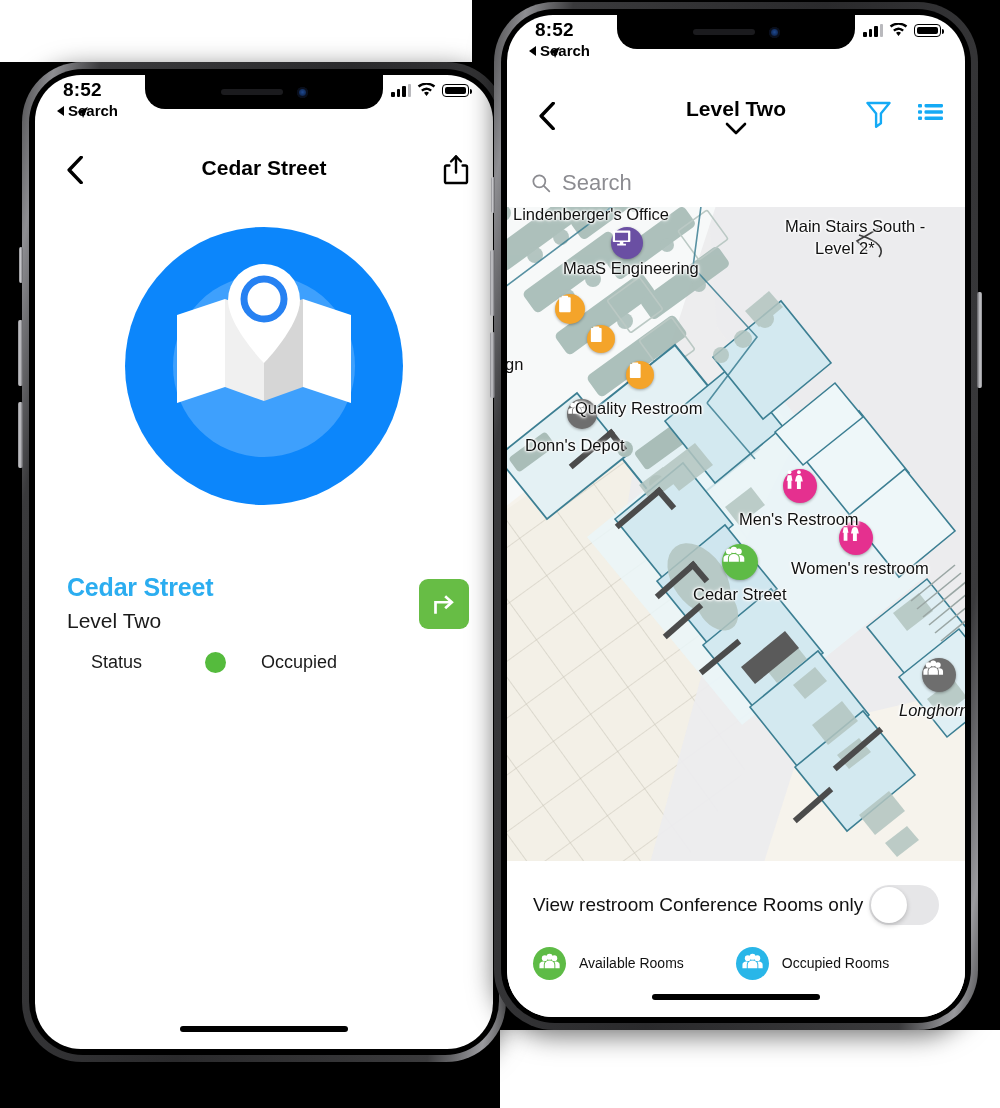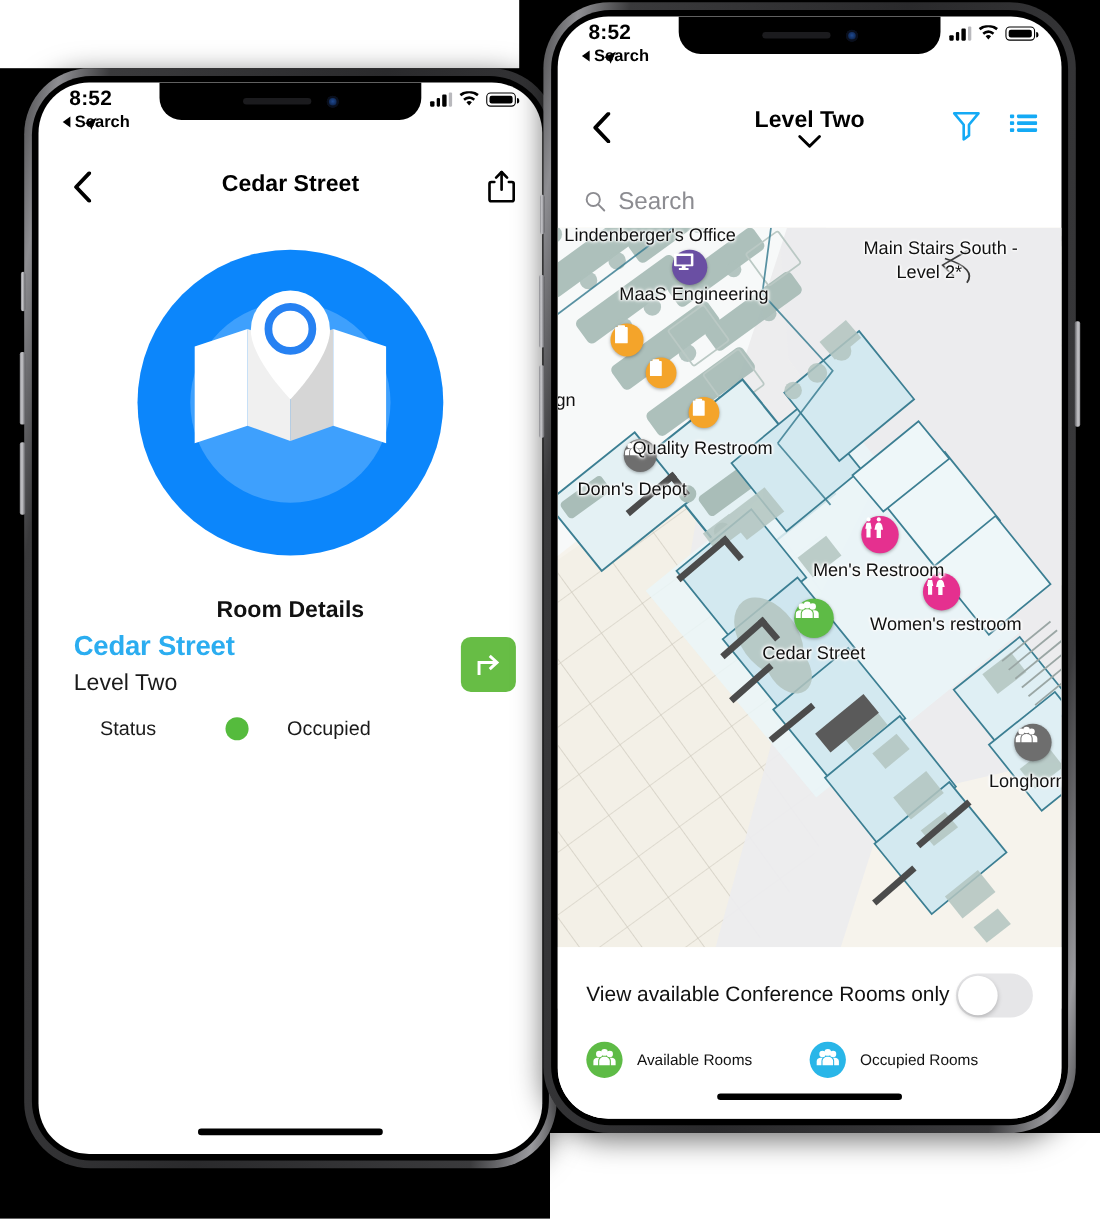--- a/index.html
+++ b/index.html
@@ -216,21 +216,20 @@
             <path d="M52 88 L100 72 L100 160 L52 176 Z" fill="#ffffff"></path>
             <path d="M100 72 L139 86 L139 174 L100 160 Z" fill="#f0f0f0"></path>
             <path d="M139 86 L178 72 L178 160 L139 174 Z" fill="#d6d6d6"></path>
             <path d="M178 72 L226 88 L226 176 L178 160 Z" fill="#ffffff"></path>
             <path d="M139 37a36 36 0 00-36 36c0 26 36 63 36 63s36-37 36-63a36 36 0 00-36-36z" fill="#ffffff"></path>
             <circle cx="139" cy="72" r="20" fill="none" stroke="#2681f2" stroke-width="7"></circle>
           </svg>
         </div>
       </div>
 
-      <div class="section-title" style="top:468px;">Room Details</div>
 
       <div class="room-name" style="left:32px;top:498px;">Cedar Street</div>
       <div class="room-level" style="left:32px;top:534px;">Level Two</div>
 
       <div class="nav-go-btn" style="right:24px;top:504px;">
         <svg viewBox="0 0 24 24">
           <path d="M4 19V10h13" fill="none" stroke="#fff" stroke-width="2.4" stroke-linecap="square" stroke-linejoin="miter"></path>
           <path d="M13.5 5.5L18.5 10l-5 4.5" fill="none" stroke="#fff" stroke-width="2.4" stroke-linecap="square" stroke-linejoin="miter"></path>
         </svg>
       </div>
@@ -554,26 +553,26 @@
         <div class="map-label" style="left:6px;top:-2px;">Lindenberger's Office</div>
         <div class="map-label" style="left:278px;top:10px;">Main Stairs South -</div>
         <div class="map-label" style="left:308px;top:32px;">Level 2*</div>
         <div class="map-label" style="left:56px;top:52px;">MaaS Engineering</div>
         <div class="map-label" style="left:-2px;top:148px;">gn</div>
         <div class="map-label" style="left:68px;top:192px;">Quality Restroom</div>
         <div class="map-label" style="left:18px;top:229px;">Donn's Depot</div>
         <div class="map-label" style="left:232px;top:303px;">Men's Restroom</div>
         <div class="map-label" style="left:284px;top:352px;">Women's restroom</div>
         <div class="map-label" style="left:186px;top:378px;">Cedar Street</div>
-        <div class="map-label" style="left:392px;top:494px;">Longhorn</div>
+        <div class="map-label" style="left:392px;top:494px;font-style:italic;">Longhorn</div>
       </div>
 
       <div class="bottom-panel" style="height:156px;">
         <div class="toggle-row" style="top:22px;height:44px;">
-          <span class="toggle-label">View available Conference Rooms only</span>
+          <span class="toggle-label">View restroom Conference Rooms only</span>
           <span class="ios-toggle" style="top:2px;">
             <span class="knob"></span>
           </span>
         </div>
 
         <div class="legend-row" style="top:82px;height:40px;">
           <span class="legend-item" style="margin-left:26px;">
             <span class="legend-circle" style="background:#5ebb46;">
               <svg viewBox="0 0 24 24">
                   <g fill="#fff">

